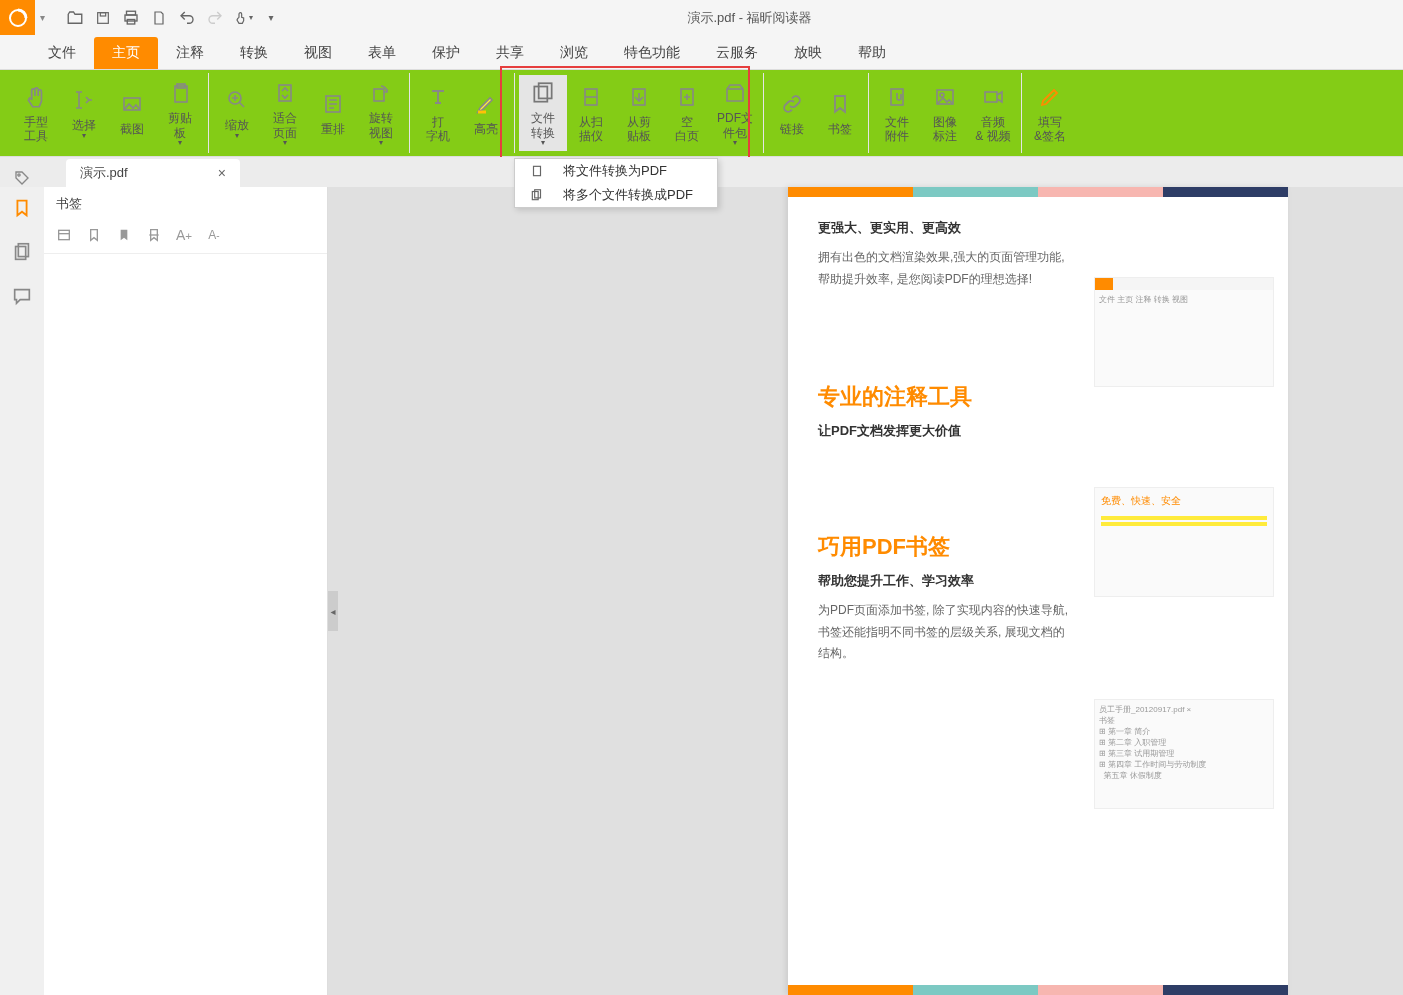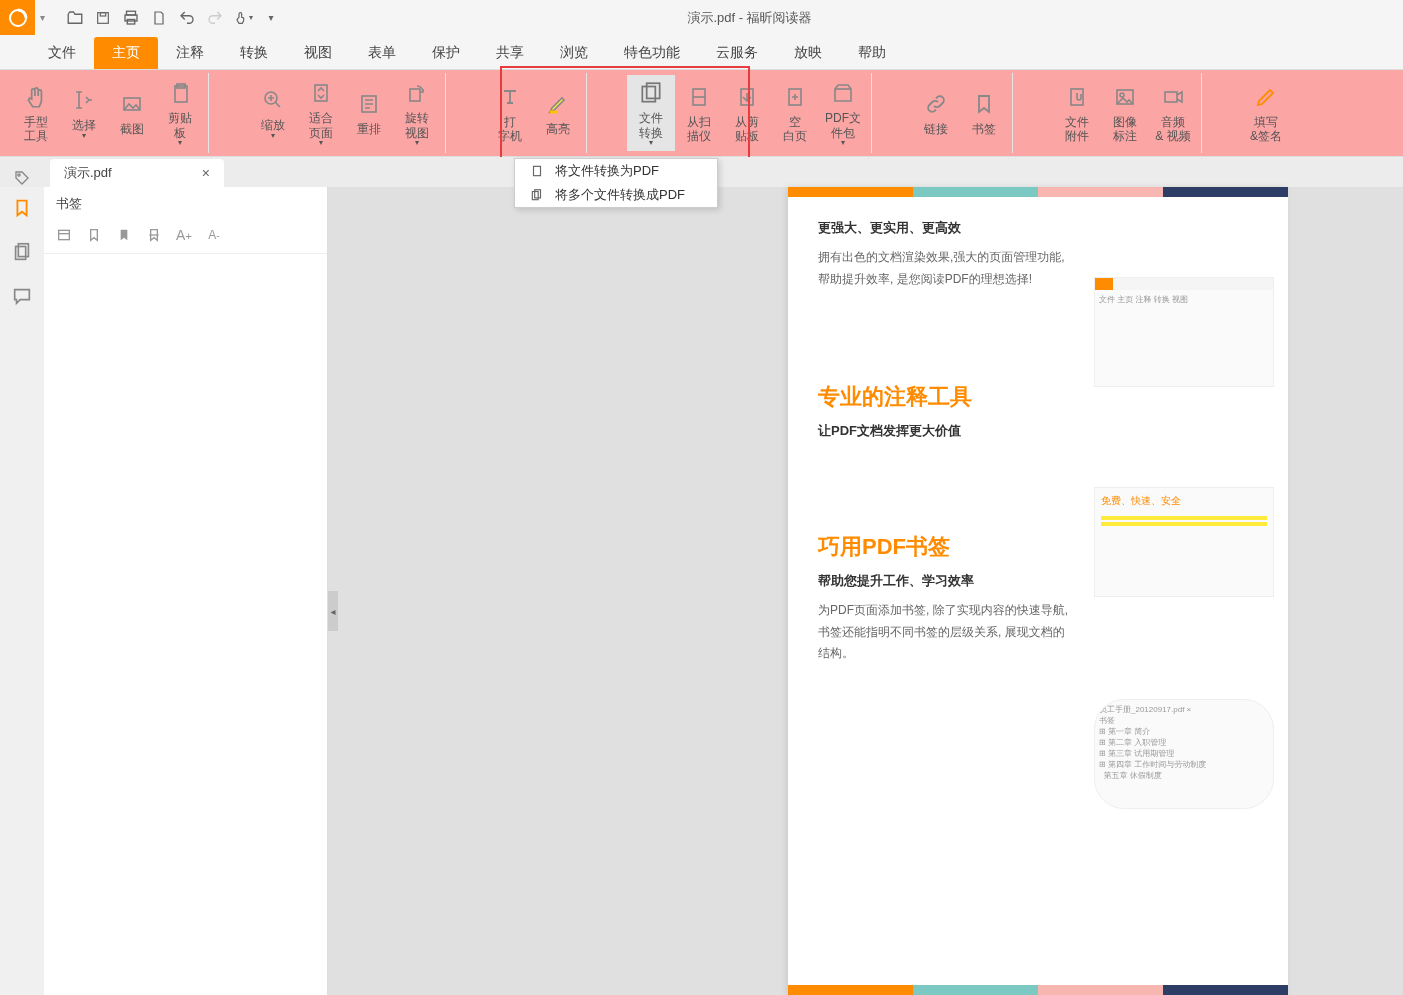--- a/index.html
+++ b/index.html
@@ -12,40 +12,40 @@
 .qat { display: flex; align-items: center; gap: 8px; padding: 0 15px; }
 .qat-icon { width: 20px; height: 20px; color: #666; display: flex; align-items: center; justify-content: center; font-size: 16px; }
 .title-text { flex: 1; text-align: center; color: #555; font-size: 13px; padding-right: 200px; }
 
 
 .menu-bar { height: 34px; background: #f5f5f5; display: flex; align-items: flex-end; padding-left: 30px; gap: 0; }
 .menu-item { padding: 7px 18px; font-size: 14px; color: #444; cursor: pointer; }
 .menu-item.active { background: #ff8b00; color: #fff; border-radius: 3px 3px 0 0; }
 
 
-.ribbon { height: 88px; background: #fca5a5; border-top: 1px solid #ddd; border-bottom: 1px solid #ddd; display: flex; align-items: center; padding: 4px 8px; position: relative; gap: 36px; }
+.ribbon { height: 88px; background: #84cc16; border-top: 1px solid #ddd; border-bottom: 1px solid #ddd; display: flex; align-items: center; padding: 4px 8px; position: relative; }
 .ribbon-group { display: flex; align-items: center; padding: 0 4px; border-right: 1px solid #e5e5e5; height: 80px; }
 .ribbon-btn { display: flex; flex-direction: column; align-items: center; justify-content: center; width: 48px; height: 76px; cursor: pointer; font-size: 12px; color: #555; padding: 2px; }
 .ribbon-btn .icon { width: 28px; height: 28px; display: flex; align-items: center; justify-content: center; font-size: 22px; color: #777; margin-bottom: 4px; }
 .ribbon-btn .lbl { text-align: center; line-height: 1.2; white-space: pre-line; }
 .ribbon-btn .dd { font-size: 8px; margin-top: -2px; }
 .ribbon-btn.sel { background: #e5e5e5; }
 
 
 .hl-box { position: absolute; border: 2px solid #e63e3e; pointer-events: none; }
 
 
 .popup { position: absolute; background: #fff; border: 1px solid #ccc; box-shadow: 2px 2px 6px rgba(0,0,0,0.15); z-index: 100; }
-.popup-item { display: flex; align-items: center; padding: 4px 14px; font-size: 13px; color: #333; cursor: pointer; gap: 10px; height: 24px; }
+.popup-item { display: flex; align-items: center; padding: 4px 14px; font-size: 13px; color: #333; cursor: pointer; gap: 18px; height: 24px; }
 .popup-item .picon { width: 16px; height: 16px; display: flex; align-items: center; justify-content: center; color: #666; }
 
 
 .tabs-row { height: 30px; background: #ececec; display: flex; align-items: flex-end; position: relative; }
 .side-icon-col { width: 44px; display: flex; justify-content: center; }
-.tab { background: #fff; height: 28px; display: flex; align-items: center; padding: 0 14px; font-size: 13px; color: #444; border-radius: 4px 4px 0 0; margin-left: 6px; gap: 90px; }
+.tab { background: #fff; height: 28px; display: flex; align-items: center; padding: 0 14px; font-size: 13px; color: #444; border-radius: 4px 4px 0 0; margin-left: 22px; gap: 90px; }
 .tab .close { font-size: 14px; color: #666; cursor: pointer; }
 
 
 .main { display: flex; height: calc(995px - 35px - 34px - 88px - 30px); }
 .side-rail { width: 44px; background: #f0f0f0; display: flex; flex-direction: column; align-items: center; padding-top: 8px; gap: 18px; }
 .side-rail .ritem { width: 26px; height: 26px; display: flex; align-items: center; justify-content: center; color: #888; font-size: 20px; cursor: pointer; }
 .side-rail .ritem.active { color: #ff8b00; }
 
 .panel { width: 284px; background: #fff; border-right: 1px solid #ddd; }
 .panel-title { padding: 8px 12px; font-size: 13px; color: #444; }
@@ -479,21 +479,21 @@
           <div style="padding:6px;color:#ff8b00;font-size:10px">免费、快速、安全</div>
           <div style="height:4px;background:#ffeb3b;margin:2px 6px"></div>
           <div style="height:4px;background:#ffeb3b;margin:2px 6px"></div>
         </div>
       </div>
 
       <div class="psec" style="margin-top:50px">
         <h2>巧用PDF书签</h2>
         <h3>帮助您提升工作、学习效率</h3>
         <p>为PDF页面添加书签, 除了实现内容的快速导航,书签还能指明不同书签的层级关系, 展现文档的结构。</p>
-        <div class="thumb" style="top:512px;border-radius:30px;">
+        <div class="thumb" style="top:512px;">
           <div style="padding:4px;color:#999;font-size:8px">员工手册_20120917.pdf ×<br>书签<br>⊞ 第一章 简介<br>⊞ 第二章 入职管理<br>⊞ 第三章 试用期管理<br>⊞ 第四章 工作时间与劳动制度<br>&nbsp;&nbsp;第五章 休假制度</div>
         </div>
       </div>
 
       <div class="page-topbar" style="position:absolute;bottom:0;width:100%">
         <div style="background:#ff8b00"></div>
           <div style="background:#7cc9c3"></div>
           <div style="background:#f7b6b0"></div>
           <div style="background:#2e3d66"></div>
       </div>

